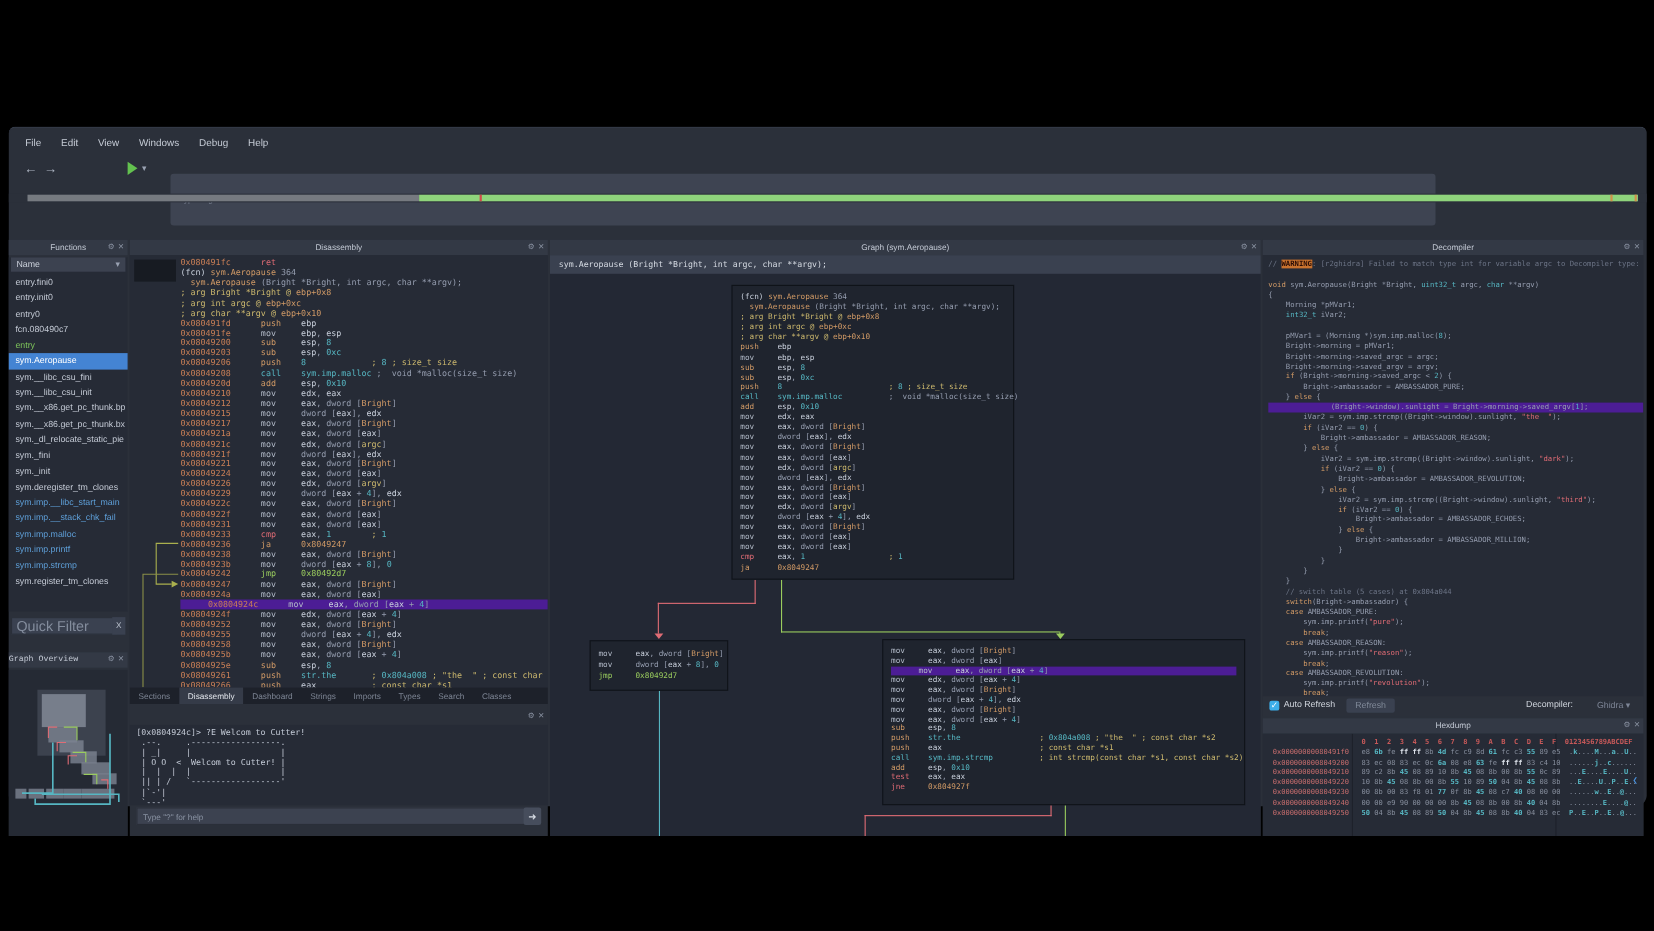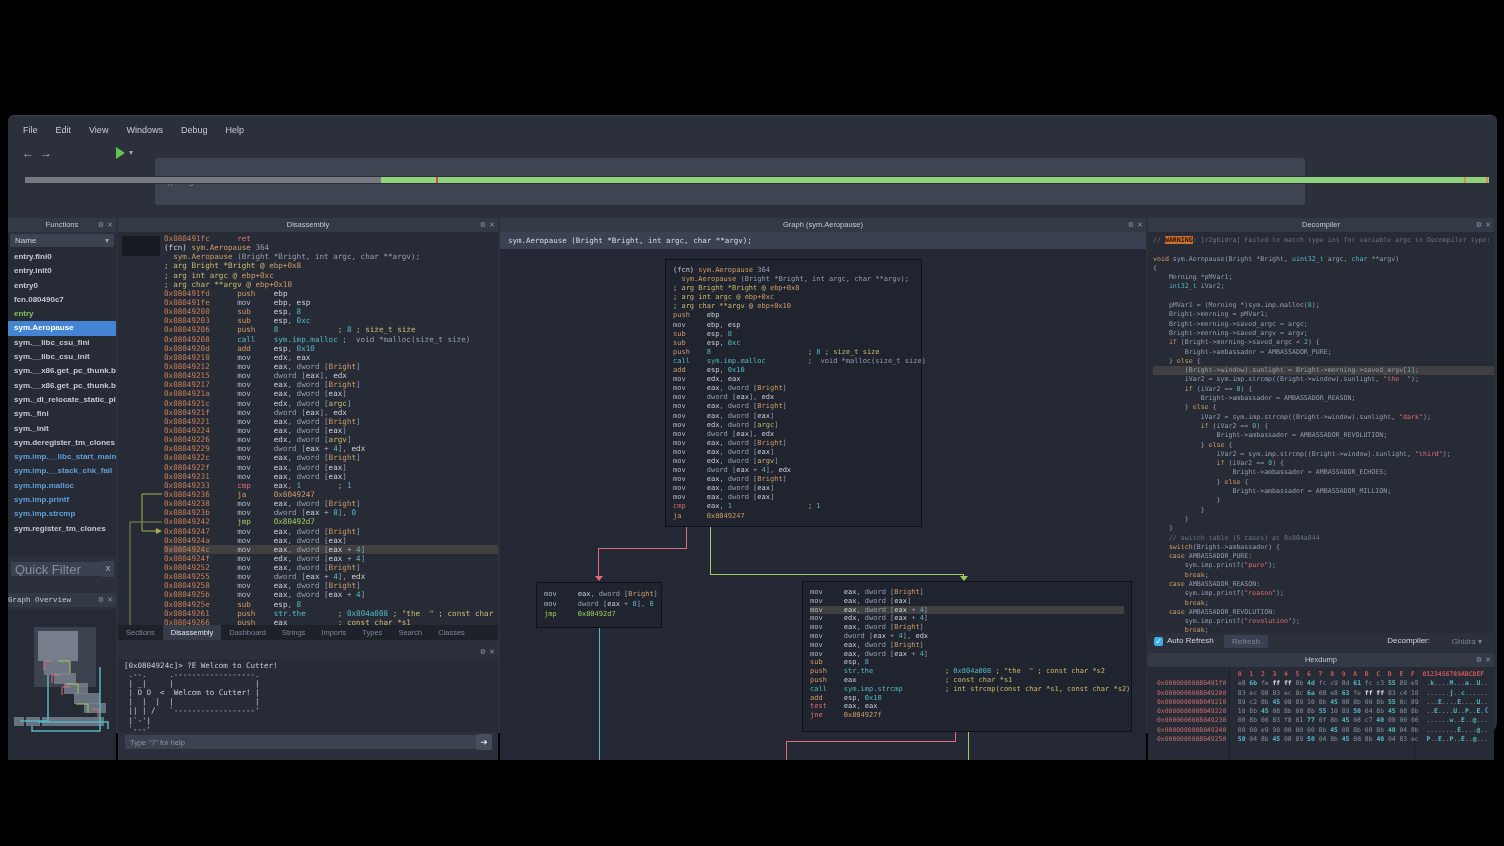--- a/index.html
+++ b/index.html
@@ -25,34 +25,34 @@
   
   .panel{position:absolute;top:70px;height:542px;background:#2b303a;margin-top:32px;}
   .ptitle{position:absolute;left:0;top:0;width:100%;height:14px;background:#333945;
           color:#c3c9d4;font-size:7.5px;text-align:center;line-height:14px;}
   .picons{position:absolute;right:3px;top:0;height:14px;display:flex;gap:3px;align-items:center;
           color:#8a92a2;font-size:7px;line-height:14px;}
   .mono{font-family:"DejaVu Sans Mono",monospace;}
   .code{position:absolute;overflow:hidden;background:#262b36;}
   .cl{white-space:pre;}
   .cl span{white-space:pre;}
-  .hl{background:#404040;}
+  .hl{background:#4c1d95;padding-left:25px;}
   
   .c-a{color:#c97f56}.c-t{color:#959daf}.c-w{color:#c9d0dc}.c-k{color:#b2bac8}
   .c-o{color:#d19a66}.c-c{color:#56b6c2}.c-r{color:#e06c75}.c-y{color:#cdb96e}
   .c-g{color:#9acc5e}.c-gy{color:#6c7486}.c-wt{color:#c5ccd8}
   .c-ch{background:#c8722e;color:#2a0d06;font-weight:bold}
   .c-ha{color:#c76d6d}.c-hh{color:#c75959;font-weight:bold}
   .c-hd{color:#878f9e}.c-hb{color:#56b6c2;font-weight:bold}.c-hf{color:#dfe4ec;font-weight:bold}
   
   .fnc-content{position:absolute;left:0;top:16px;width:108px;height:322px;background:#262b36;}
   .namehdr{position:absolute;left:2px;top:0;width:104px;height:13px;background:#3c4250;
            color:#ccd2dc;font-size:8px;line-height:13px;padding-left:5px;box-sizing:border-box;}
   .namehdr .chev{position:absolute;right:5px;top:0;color:#9aa2b2;}
-  .flist{position:absolute;left:0;top:16px;width:108px;font-weight:bold;}
+  .flist{position:absolute;left:0;top:16px;width:108px;}
   .fitem{height:14.3px;line-height:14.3px;font-size:8px;color:#c3c9d4;padding-left:6px;
          white-space:nowrap;overflow:hidden;}
   .fitem.v-g{color:#7dc35a}.fitem.v-b{color:#5e9fd8}
   .fitem.v-sel{background:#4484d3;color:#fff;}
   .qfilter{position:absolute;left:2px;top:343px;width:86px;height:14px;background:#3a4150;
            border:1px solid #2a2f39;color:#8a93a3;font-size:13px;padding:0 4px;
            font-family:"Liberation Sans",sans-serif;}
   .qfilter::placeholder{color:#848d9d;}
   .qx{position:absolute;left:94px;top:343px;width:12px;height:16px;background:#3a4150;
       color:#b9c0cc;font-size:7.5px;text-align:center;line-height:16px;}

